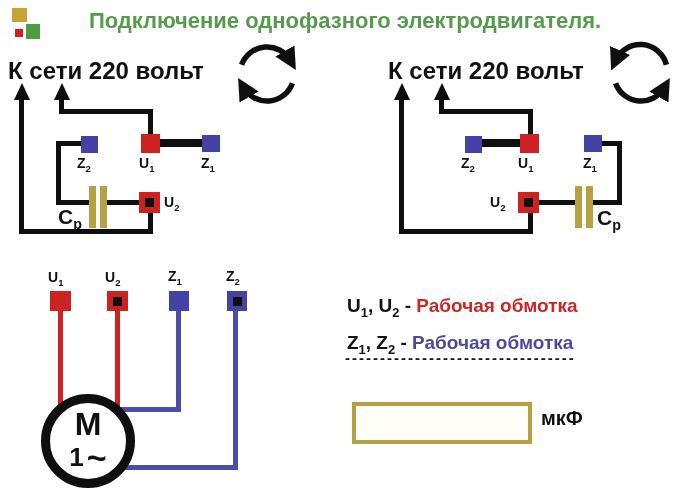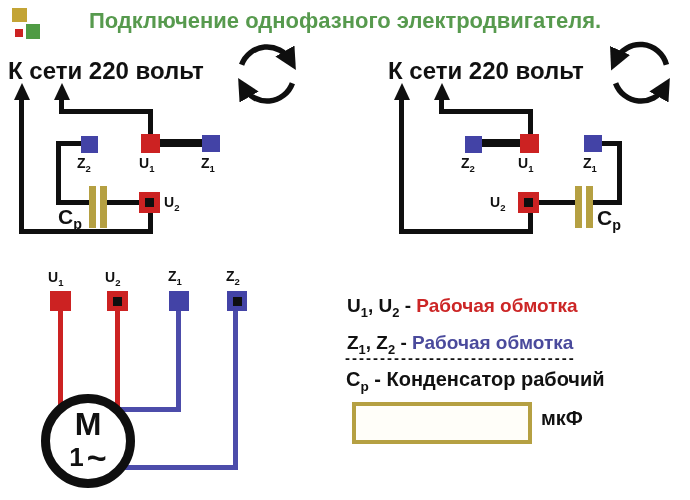--- a/index.html
+++ b/index.html
@@ -157,18 +157,17 @@
     <span class="m-sym">M</span>
     <span class="m-phase">
       <span>1</span>
       <span class="m-wave">~</span>
     </span>
   </div>
 
   <div class="legend-row" style="left:347px;top:295px;"><span>U</span><sub>1</sub><span>, U</span><sub>2</sub><span> - </span><span style="color: rgb(204, 38, 38);">Рабочая обмотка</span></div>
   <div class="legend-row" style="left:347px;top:332px;"><span>Z</span><sub>1</sub><span>, Z</span><sub>2</sub><span> - </span><span style="color: rgb(74, 74, 156);">Рабочая обмотка</span></div>
   <div id="legend-divider">---------------------------------</div>
-  <div class="legend-row" style="left:346px;top:368px;font-size:20px;"><span>C</span><sub>p</sub><span> - Конденсатор рабочий</span></div>
 
   <div id="cap-box"></div>
   <div class="legend-row" style="left:541px;top:407px;font-size:20px;">мкФ</div>
 
 </div>
 
 </body></html>

